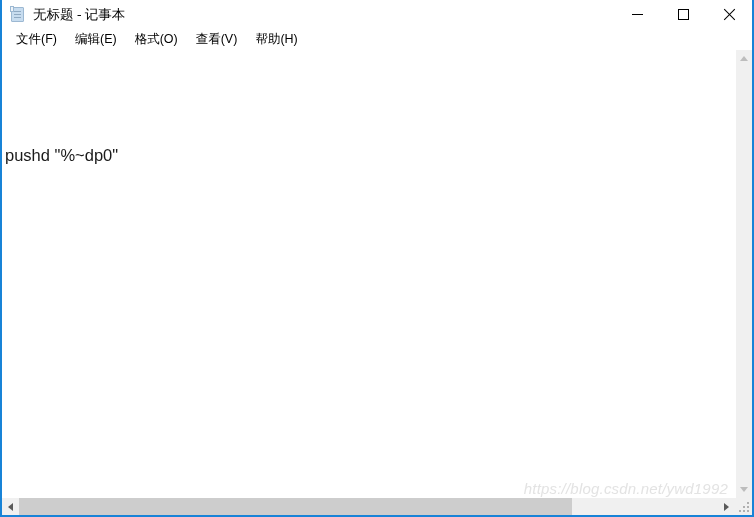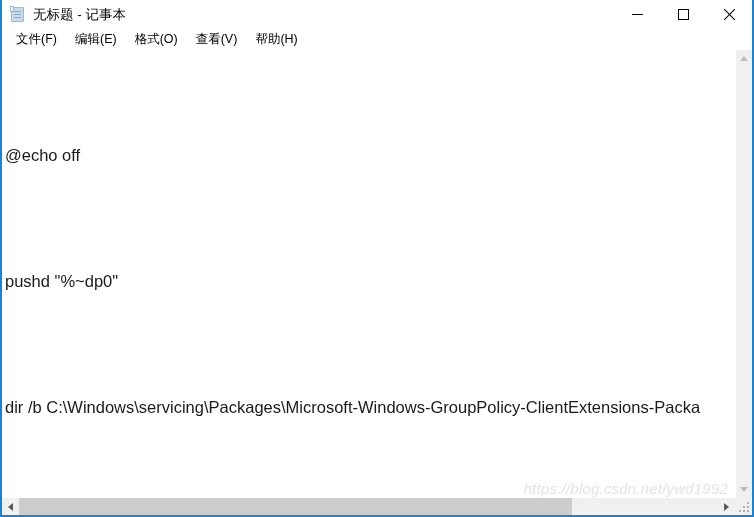--- a/index.html
+++ b/index.html
@@ -71,20 +71,21 @@
     width: 4px; height: 6px;
     background: #eef4fa;
     border: 1px solid #9cb8d2;
     box-sizing: border-box;
   }
   #title-text {
     font-size: 13.5px;
     color: #000000;
     white-space: nowrap;
     line-height: 29px;
+    font-family: Liberation Serif, serif;
   }
 
   .winbtn {
     position: absolute;
     top: 0;
     width: 46px;
     height: 29px;
     display: flex;
     align-items: center;
     justify-content: center;
@@ -295,23 +296,21 @@
   <div id="menubar">
     <div class="menu-item">文件(F)</div>
     <div class="menu-item">编辑(E)</div>
     <div class="menu-item">格式(O)</div>
     <div class="menu-item">查看(V)</div>
     <div class="menu-item">帮助(H)</div>
   </div>
 
   <div id="editor">
     <div id="text-content">
-      <div class="line">@echo off</div>
       <div class="line">pushd "%~dp0"</div>
-      <div class="line">dir /b C:\Windows\servicing\Packages\Microsoft-Windows-GroupPolicy-ClientExtensions-Packa</div>
       
       
       
     </div>
   </div>
 
   <div id="watermark">https://blog.csdn.net/ywd1992</div>
 
   <div id="vscroll">
     <div class="arrow up">

